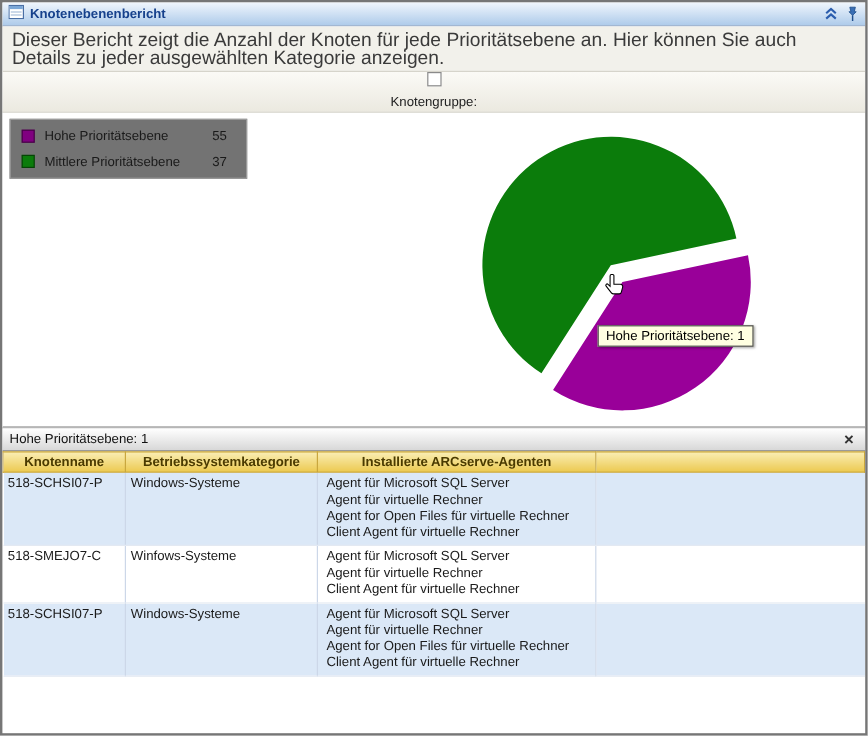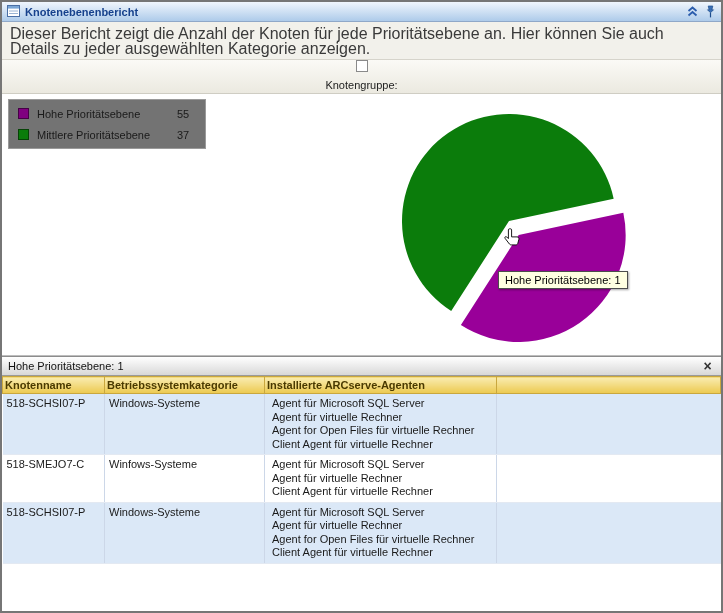--- a/index.html
+++ b/index.html
@@ -47,21 +47,21 @@
   .cursor { position:absolute; left:502px; top:134px; }
 
   
   .detail-panel { border-top:1px solid #8c8c8c; }
   .detail-header { height:19px; background:linear-gradient(#ffffff,#d8d8d8); border-bottom:1px solid #9a9a9a;
                    display:flex; align-items:center; padding:0 6px; font-size:11px; color:#111; }
   .close-btn { margin-left:auto; font-size:14px; font-weight:bold; color:#333; width:15px; text-align:center; line-height:15px; }
 
   table.detail-table { width:100%; border-collapse:collapse; table-layout:fixed; font-size:11px; color:#1a1a1a; }
   .detail-table th { background:linear-gradient(#f9ecb0,#ecc94f); border:1px solid #c9a73e; height:17px;
-                     font-weight:bold; color:#4a3a00; text-align:left; padding:0 2px; overflow:hidden; white-space:nowrap; }
+                     font-weight:bold; color:#4a3a00; text-align:center; padding:0 2px; overflow:hidden; white-space:nowrap; }
   .detail-table td { vertical-align:top; padding:3px 4px; border-right:1px solid #ccd7e8; border-bottom:1px solid #e3e9f2; overflow:hidden;margin-left:18px; }
   .detail-table td:last-child { border-right:none; }
   .detail-table tr.alt { background:#dbe8f7; }
   .agent-line { line-height:13.5px; padding-left:3px; }
   .cell-node, .cell-os { line-height:13.5px; }
 </style>
 </head>
 <body>
 
 <div class="window">

